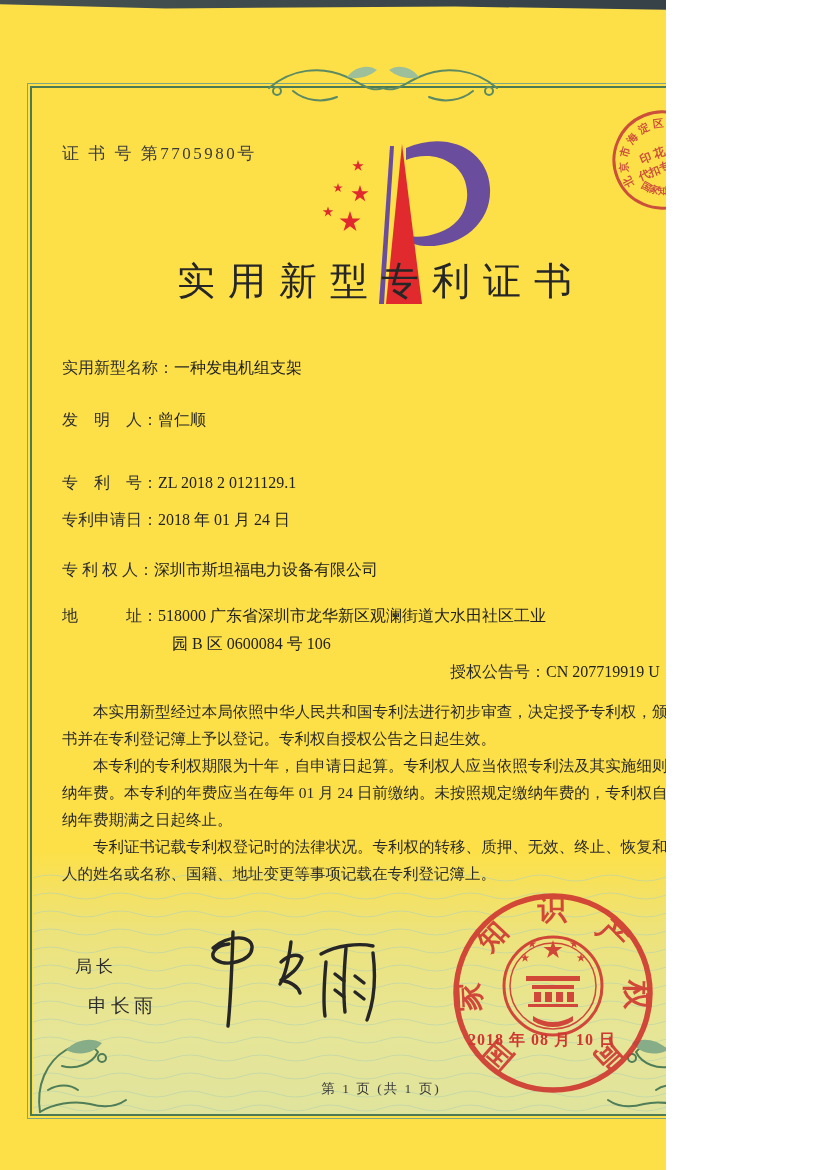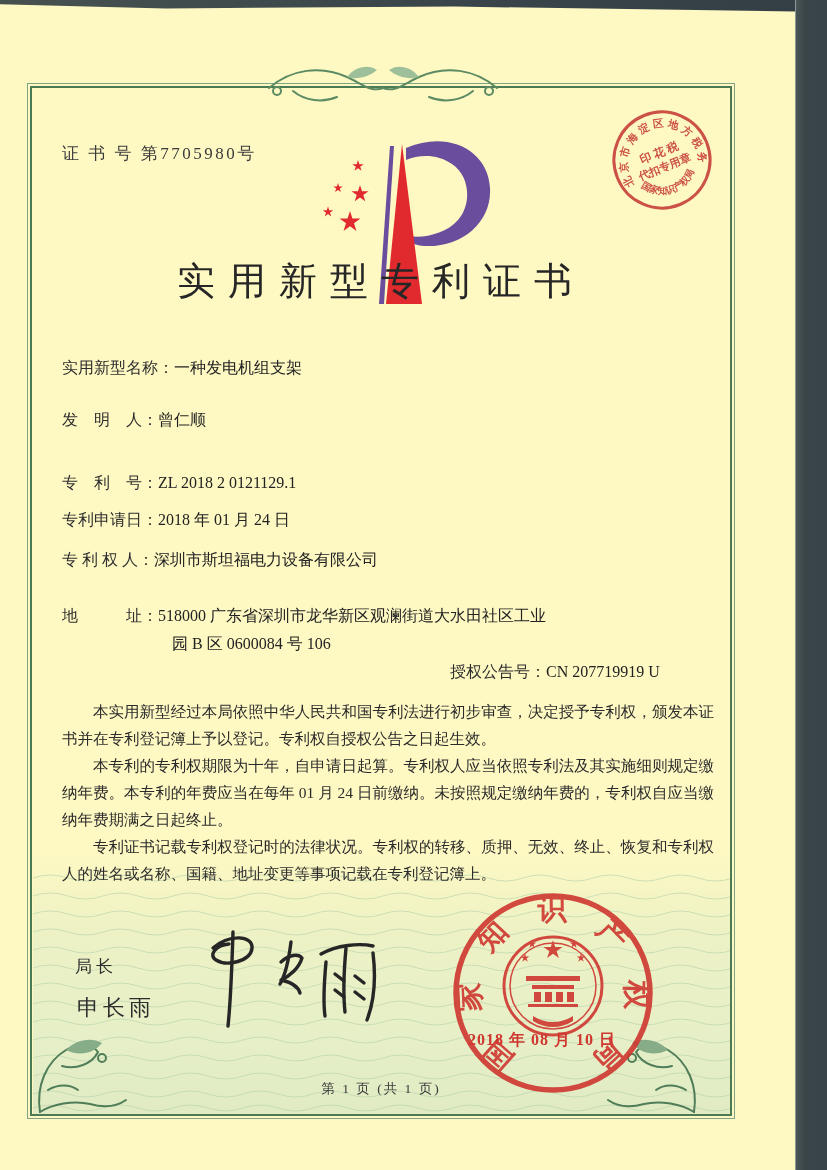--- a/index.html
+++ b/index.html
@@ -1,18 +1,18 @@
 <!DOCTYPE html>
 <html><head>
 <meta charset="utf-8">
 <style>
   * { margin:0; padding:0; box-sizing:border-box; }
   html,body { background:#ffffff; }
   body { font-family:"Liberation Serif","DejaVu Serif",serif; }
-  .scan { position:relative; width:827px; height:1170px; background:#fef9c3; overflow:hidden; }
+  .scan { position:relative; width:666px; height:1170px; background:#fde047; overflow:hidden; }
 
   
   .edge-top { position:absolute; left:0; top:0; width:827px; height:12px;
     background:linear-gradient(90deg,#46514f 0%,#39444a 60%,#343f45 100%);
     clip-path:polygon(0 0,100% 0,100% 100%,55% 55%,20% 70%,0 35%); z-index:9; }
   .edge-right { position:absolute; left:795px; top:0; width:32px; height:1170px;
     background:linear-gradient(90deg,#4a5558 0%,#3a4549 30%,#39444a 100%);
     border-left:1px solid #8d9899; z-index:9; }
 
   
@@ -38,21 +38,21 @@
   .row .lbl { color:#2e2e2e; }
   .row .val { color:#222; }
   .addr2 { position:absolute; left:110px; }
   .col2 { position:absolute; left:388px; top:0; }
 
   .paras { position:absolute; left:62px; top:698px; width:652px; z-index:4;
     font-size:15.5px; line-height:27px; color:#2b2b2b; text-align:justify; }
   .paras p { text-indent:2em; }
 
   .sig-title { position:absolute; left:75px; top:955px; font-size:17px; letter-spacing:4px; color:#2d2d2d; z-index:4; }
-  .sig-name  { position:absolute; left:77px; top:993px; font-size:22px; letter-spacing:4px; color:#2d2d2d; z-index:4; }
+  .sig-name  { position:absolute; left:88px; top:993px; font-size:19px; letter-spacing:4px; color:#2d2d2d; z-index:4; }
   .sig-hand { position:absolute; left:185px; top:922px; z-index:4; }
 
   .seal { position:absolute; left:448px; top:888px; z-index:5; opacity:.9; }
   .seal-date { position:absolute; left:468px; top:1030px; width:180px; z-index:6;
     font-size:16px; font-weight:bold; letter-spacing:1px; color:#cf3730; }
 
   .tax-stamp { position:absolute; left:606px; top:104px; z-index:5; opacity:.92; }
 
   .footer { position:absolute; left:30px; top:1080px; width:702px; text-align:center;
     font-size:13.5px; letter-spacing:2px; color:#3a3a3a; z-index:4; }
@@ -152,21 +152,21 @@
     </div>
     <div class="row" style="top:52px;">
       <span class="lbl">发　明　人：</span><span class="val">曾仁顺</span>
     </div>
     <div class="row" style="top:102px;margin-top:13px;">
       <span class="lbl">专　利　号：</span><span class="val">ZL 2018 2 0121129.1</span>
     </div>
     <div class="row" style="top:152px;">
       <span class="lbl">专利申请日：</span><span class="val">2018 年 01 月 24 日</span>
     </div>
-    <div class="row" style="top:192px;">
+    <div class="row" style="top:202px;">
       <span class="lbl">专 利 权 人：</span><span class="val">深圳市斯坦福电力设备有限公司</span>
     </div>
     <div class="row" style="top:248px;">
       <span class="lbl">地　　　址：</span><span class="val">518000 广东省深圳市龙华新区观澜街道大水田社区工业</span>
       <span class="addr2 val" style="top:28px;">园 B 区 0600084 号 106</span>
     </div>
     <div class="row" style="top:304px; width:652px;">
       <span class="col2">
         <span class="lbl">授权公告号：</span><span class="val">CN 207719919 U</span>
       </span>

